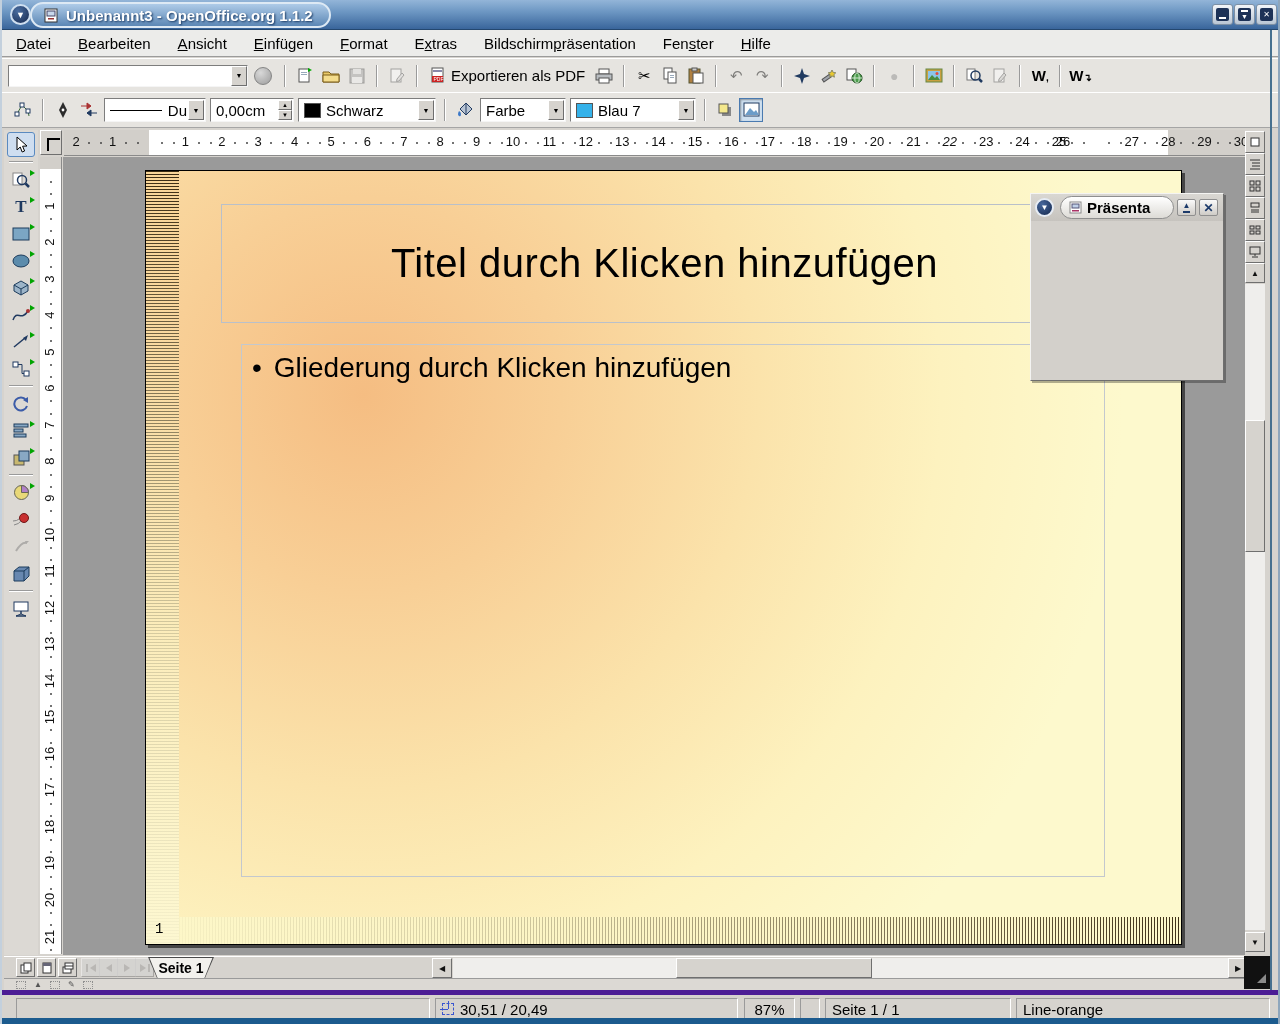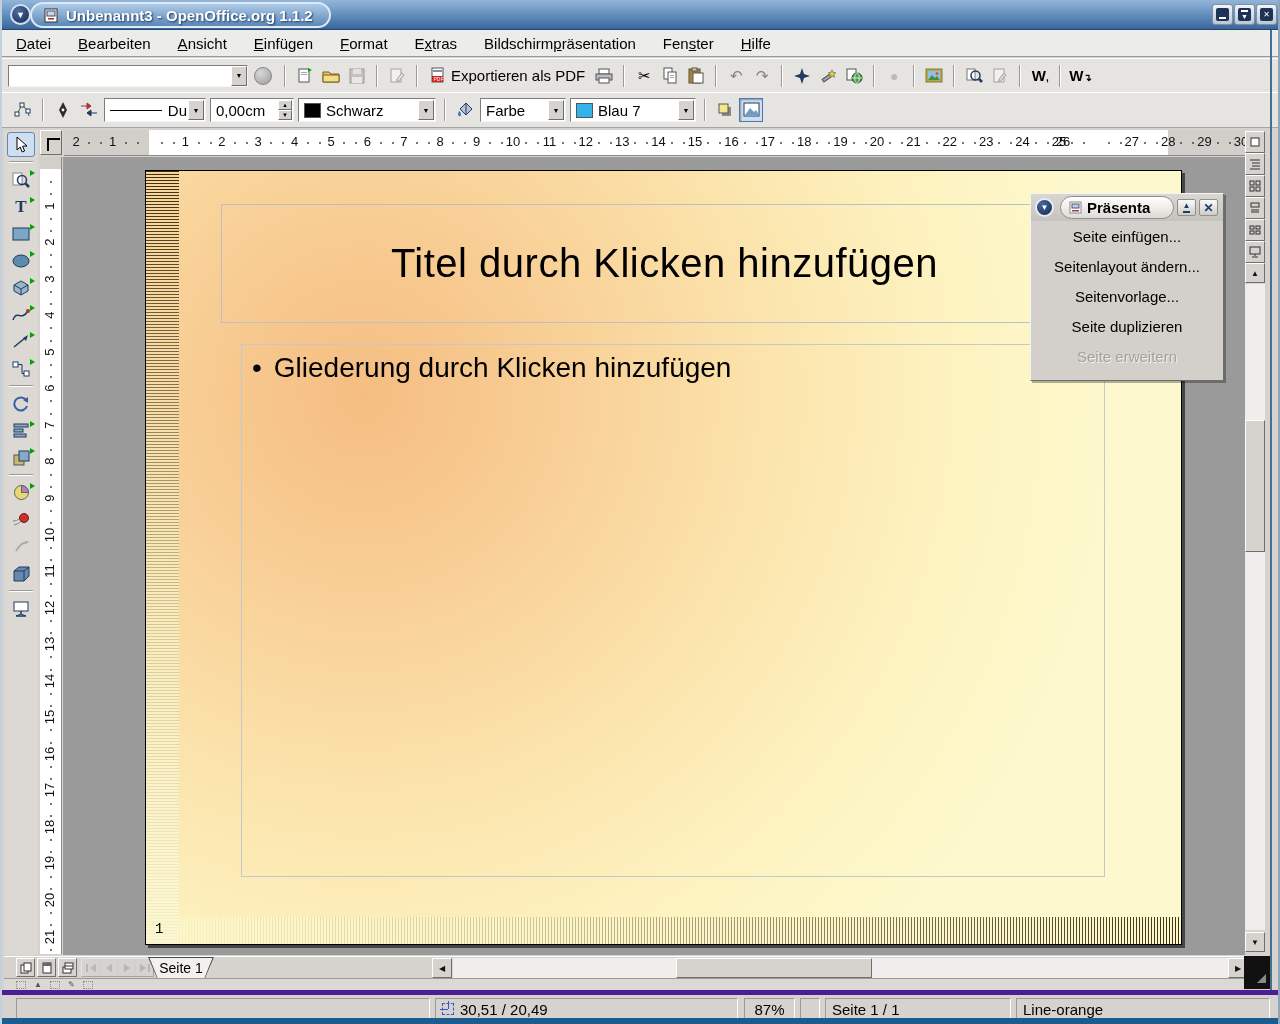--- a/index.html
+++ b/index.html
@@ -99,21 +99,21 @@
 
 
 #tabrow{position:absolute;left:2px;top:956px;width:1240px;height:22px;background:#d6d3ce;border-top:1px solid #fff;}
 .mbtn{position:absolute;top:1px;width:19px;height:19px;background:#d6d3ce;border:1px solid;border-color:#fff #6f6f6f #6f6f6f #fff;display:flex;align-items:center;justify-content:center}
 .navg{display:flex;align-items:center;gap:2px}
 .tri-l{width:0;height:0;border-top:4px solid transparent;border-bottom:4px solid transparent;border-right:6px solid #969696}
 .tri-r{width:0;height:0;border-top:4px solid transparent;border-bottom:4px solid transparent;border-left:6px solid #969696}
 .bar{width:2px;height:8px;background:#969696}
 #tab1{position:absolute;left:144px;top:0;height:21px;width:66px}
 #tab1 .tabbg{position:absolute;inset:0;background:#4a4a4a;clip-path:polygon(0 0,100% 0,calc(100% - 9px) 100%,9px 100%)}
-#tab1 .tabfg{position:absolute;inset:0;background:#f2f1ed;clip-path:polygon(1.6px 1px,calc(100% - 1.6px) 1px,calc(100% - 9.6px) 100%,9.6px 100%);display:flex;align-items:center;justify-content:center;font-size:14px;font-weight:normal}
+#tab1 .tabfg{position:absolute;inset:0;background:#f2f1ed;clip-path:polygon(1.6px 1px,calc(100% - 1.6px) 1px,calc(100% - 9.6px) 100%,9.6px 100%);display:flex;align-items:center;justify-content:center;font-size:14px;font-weight:bold}
 #hleft{position:absolute;left:428px;top:1px}
 #htrack{position:absolute;left:449px;top:1px;width:775px;height:20px;background:#efeeec}
 #hthumb{position:absolute;left:223px;top:0;width:196px;height:20px;background:#d6d3ce;border:1px solid;border-color:#fff #6f6f6f #6f6f6f #fff}
 #hright{position:absolute;left:1224px;top:1px}
 #corner-grip{position:absolute;left:1242px;top:956px;width:26px;height:33px;background:#111;z-index:5}
 #corner-grip div{position:absolute;right:4px;bottom:6px;width:0;height:0;border-left:9px solid transparent;border-bottom:9px solid #8a8a8a}
 
 
 #optstrip{position:absolute;left:2px;top:978px;width:1240px;height:12px;background:#dcd9d4;border-top:1px solid #9a9a9a;display:flex;align-items:center;gap:8px;padding-left:12px}
 .opti{width:10px;height:8px;border:1px dotted #8f8f8f}
@@ -406,21 +406,21 @@
     <span class="rtick" style="left: 521.8px;">12</span>
     <span class="rtick" style="left: 558.2px;">13</span>
     <span class="rtick" style="left: 594.6px;">14</span>
     <span class="rtick" style="left: 631px;">15</span>
     <span class="rtick" style="left: 667.4px;">16</span>
     <span class="rtick" style="left: 703.8px;">17</span>
     <span class="rtick" style="left: 740.2px;">18</span>
     <span class="rtick" style="left: 776.6px;">19</span>
     <span class="rtick" style="left: 813px;">20</span>
     <span class="rtick" style="left: 849.4px;">21</span>
-    <span class="rtick" style="left: 885.8px;">22</span>
+    <span class="rtick" style="left: 885.8px; font-style: italic;">22</span>
     <span class="rtick" style="left: 922.2px;">23</span>
     <span class="rtick" style="left: 958.6px;">24</span>
     <span class="rtick" style="left: 995px;">25</span>
     <span class="rtick" style="left: 999px;">26</span>
     <span class="rtick" style="left: 1067.8px;">27</span>
     <span class="rtick" style="left: 1104.2px;">28</span>
     <span class="rtick" style="left: 1140.6px;">29</span>
     <span class="rtick" style="left: 1177px;">30</span>
     <span class="rdot" style="left: 24.3333px;"></span>
     <span class="rdot" style="left: 36.4667px;"></span>
@@ -693,27 +693,20 @@
         </svg>
       <b>Präsenta</b>
     </div>
     <div id="pal-shade" class="palbtn">
         <span class="sg">▲</span>
       </div>
     <div id="pal-close" class="palbtn">
         <span>✕</span>
       </div>
   </div>
-  <div id="pal-items">
-      <div class="pal-item">Seite einfügen...</div>
-      <div class="pal-item">Seitenlayout ändern...</div>
-      <div class="pal-item">Seitenvorlage...</div>
-      <div class="pal-item">Seite duplizieren</div>
-      <div class="pal-item off">Seite erweitern</div>
-    </div>
 </div>
 
 <div id="vscol">
   <div class="vvb">
       <svg width="12" height="12" viewBox="0 0 12 12">
         <rect x="2" y="2" width="8" height="8" fill="#fff" stroke="#333"></rect>
       </svg>
     </div>
   <div class="vvb">
       <svg width="12" height="12" viewBox="0 0 12 12">

